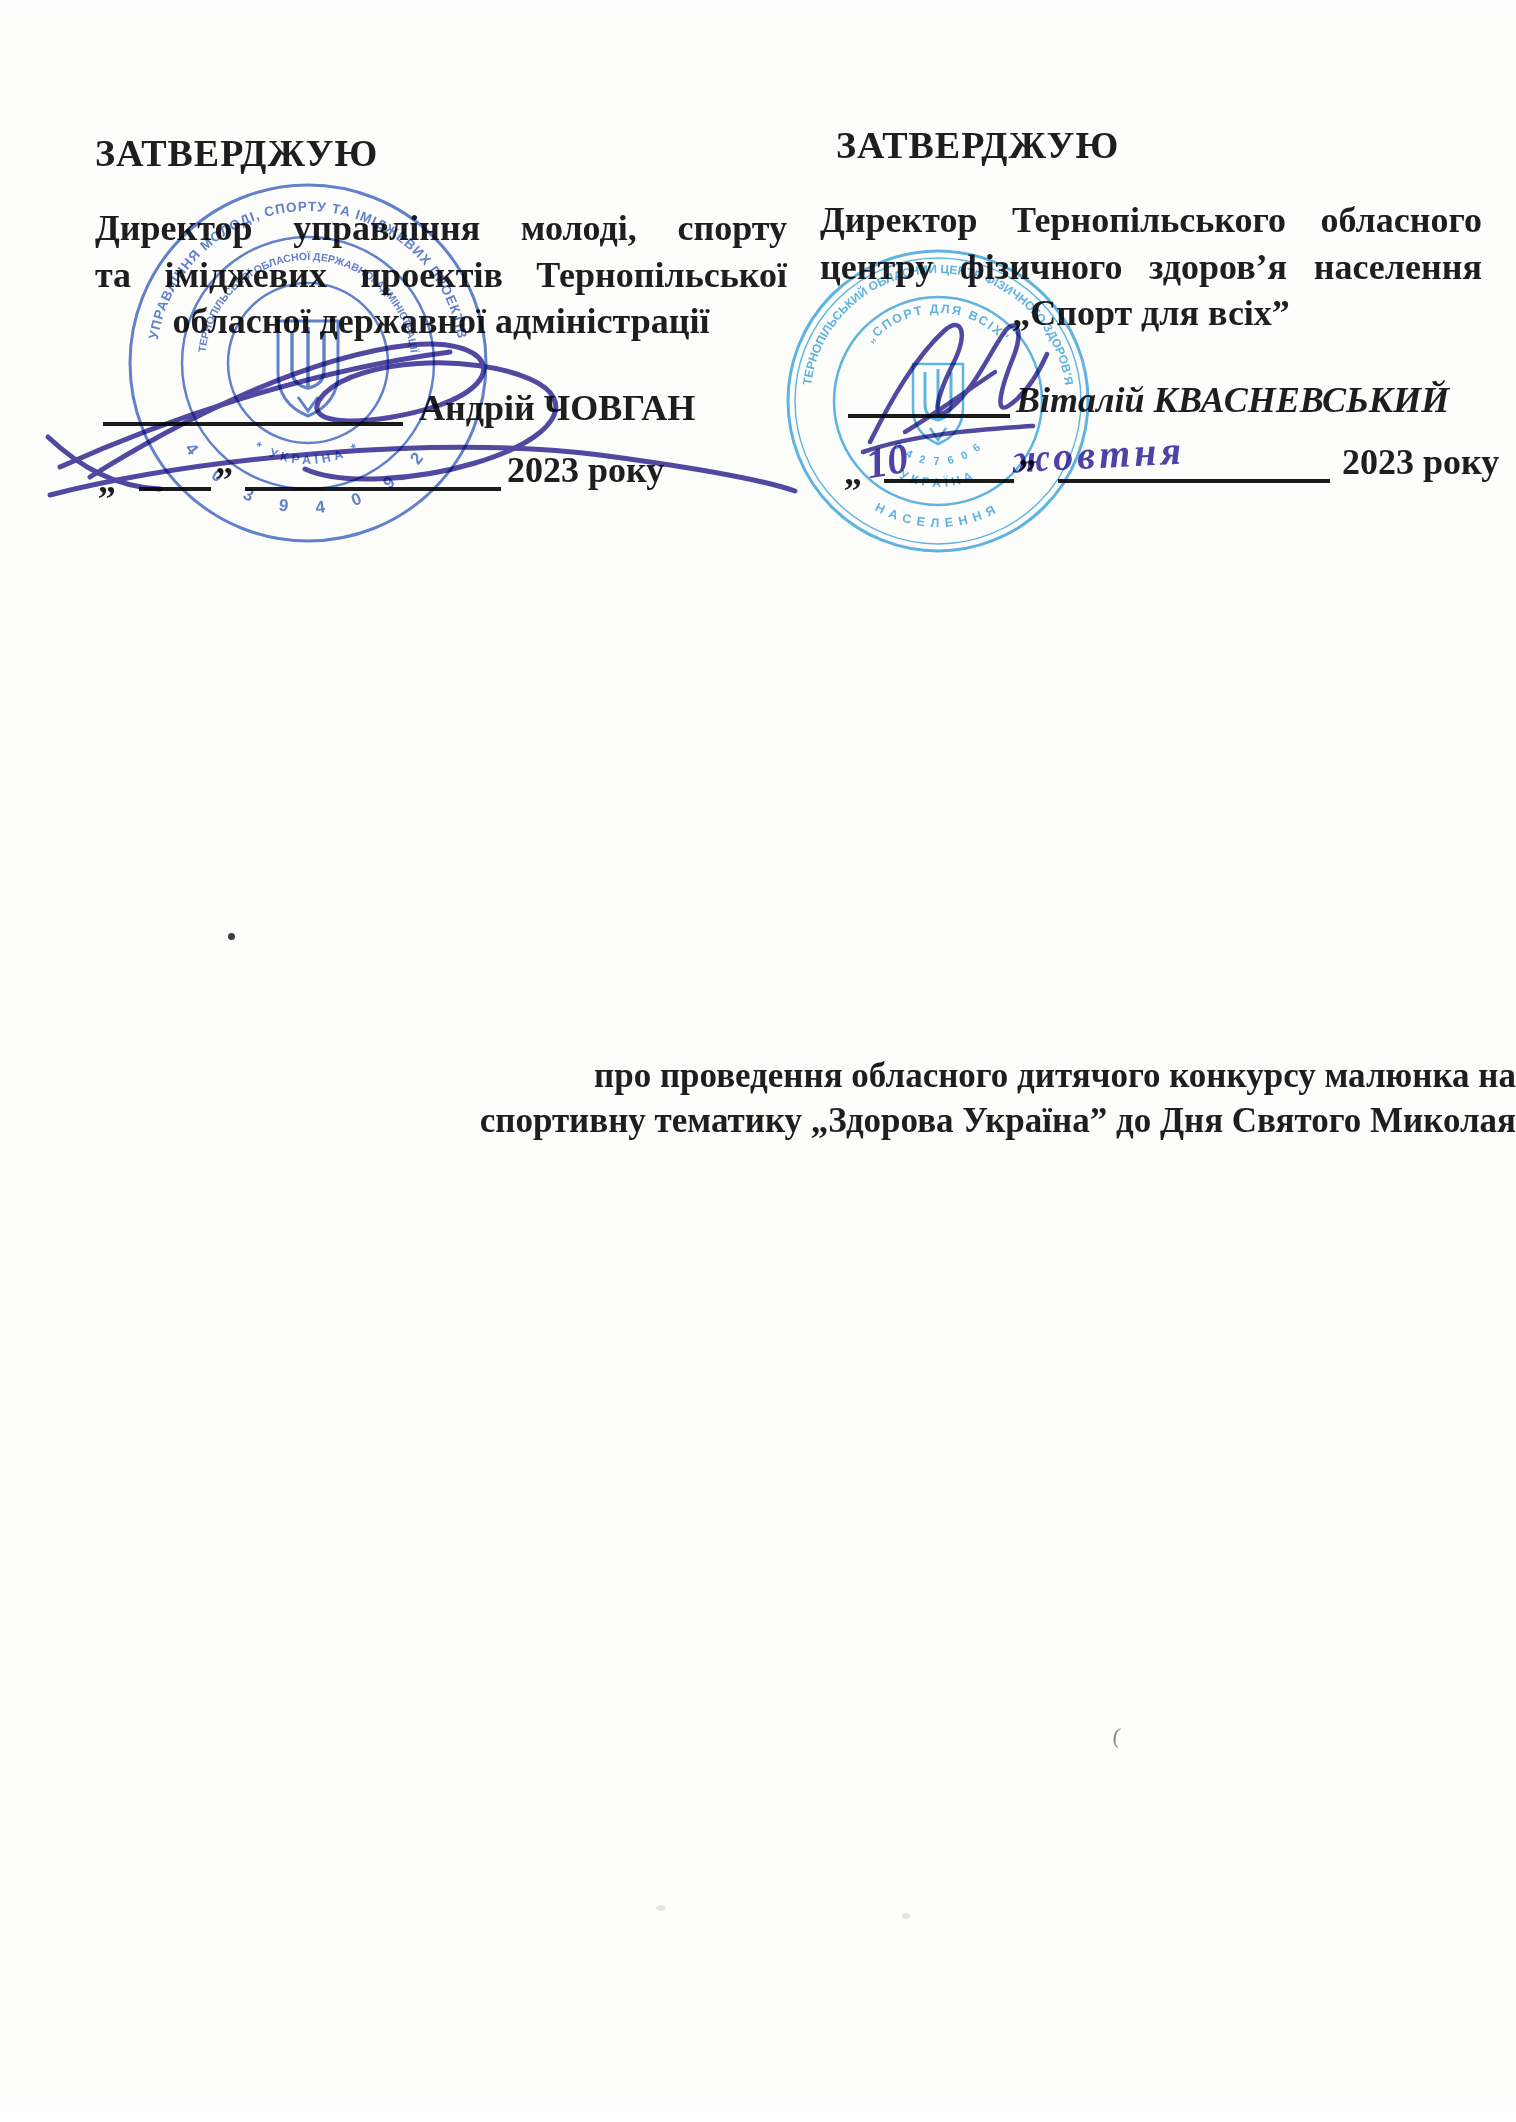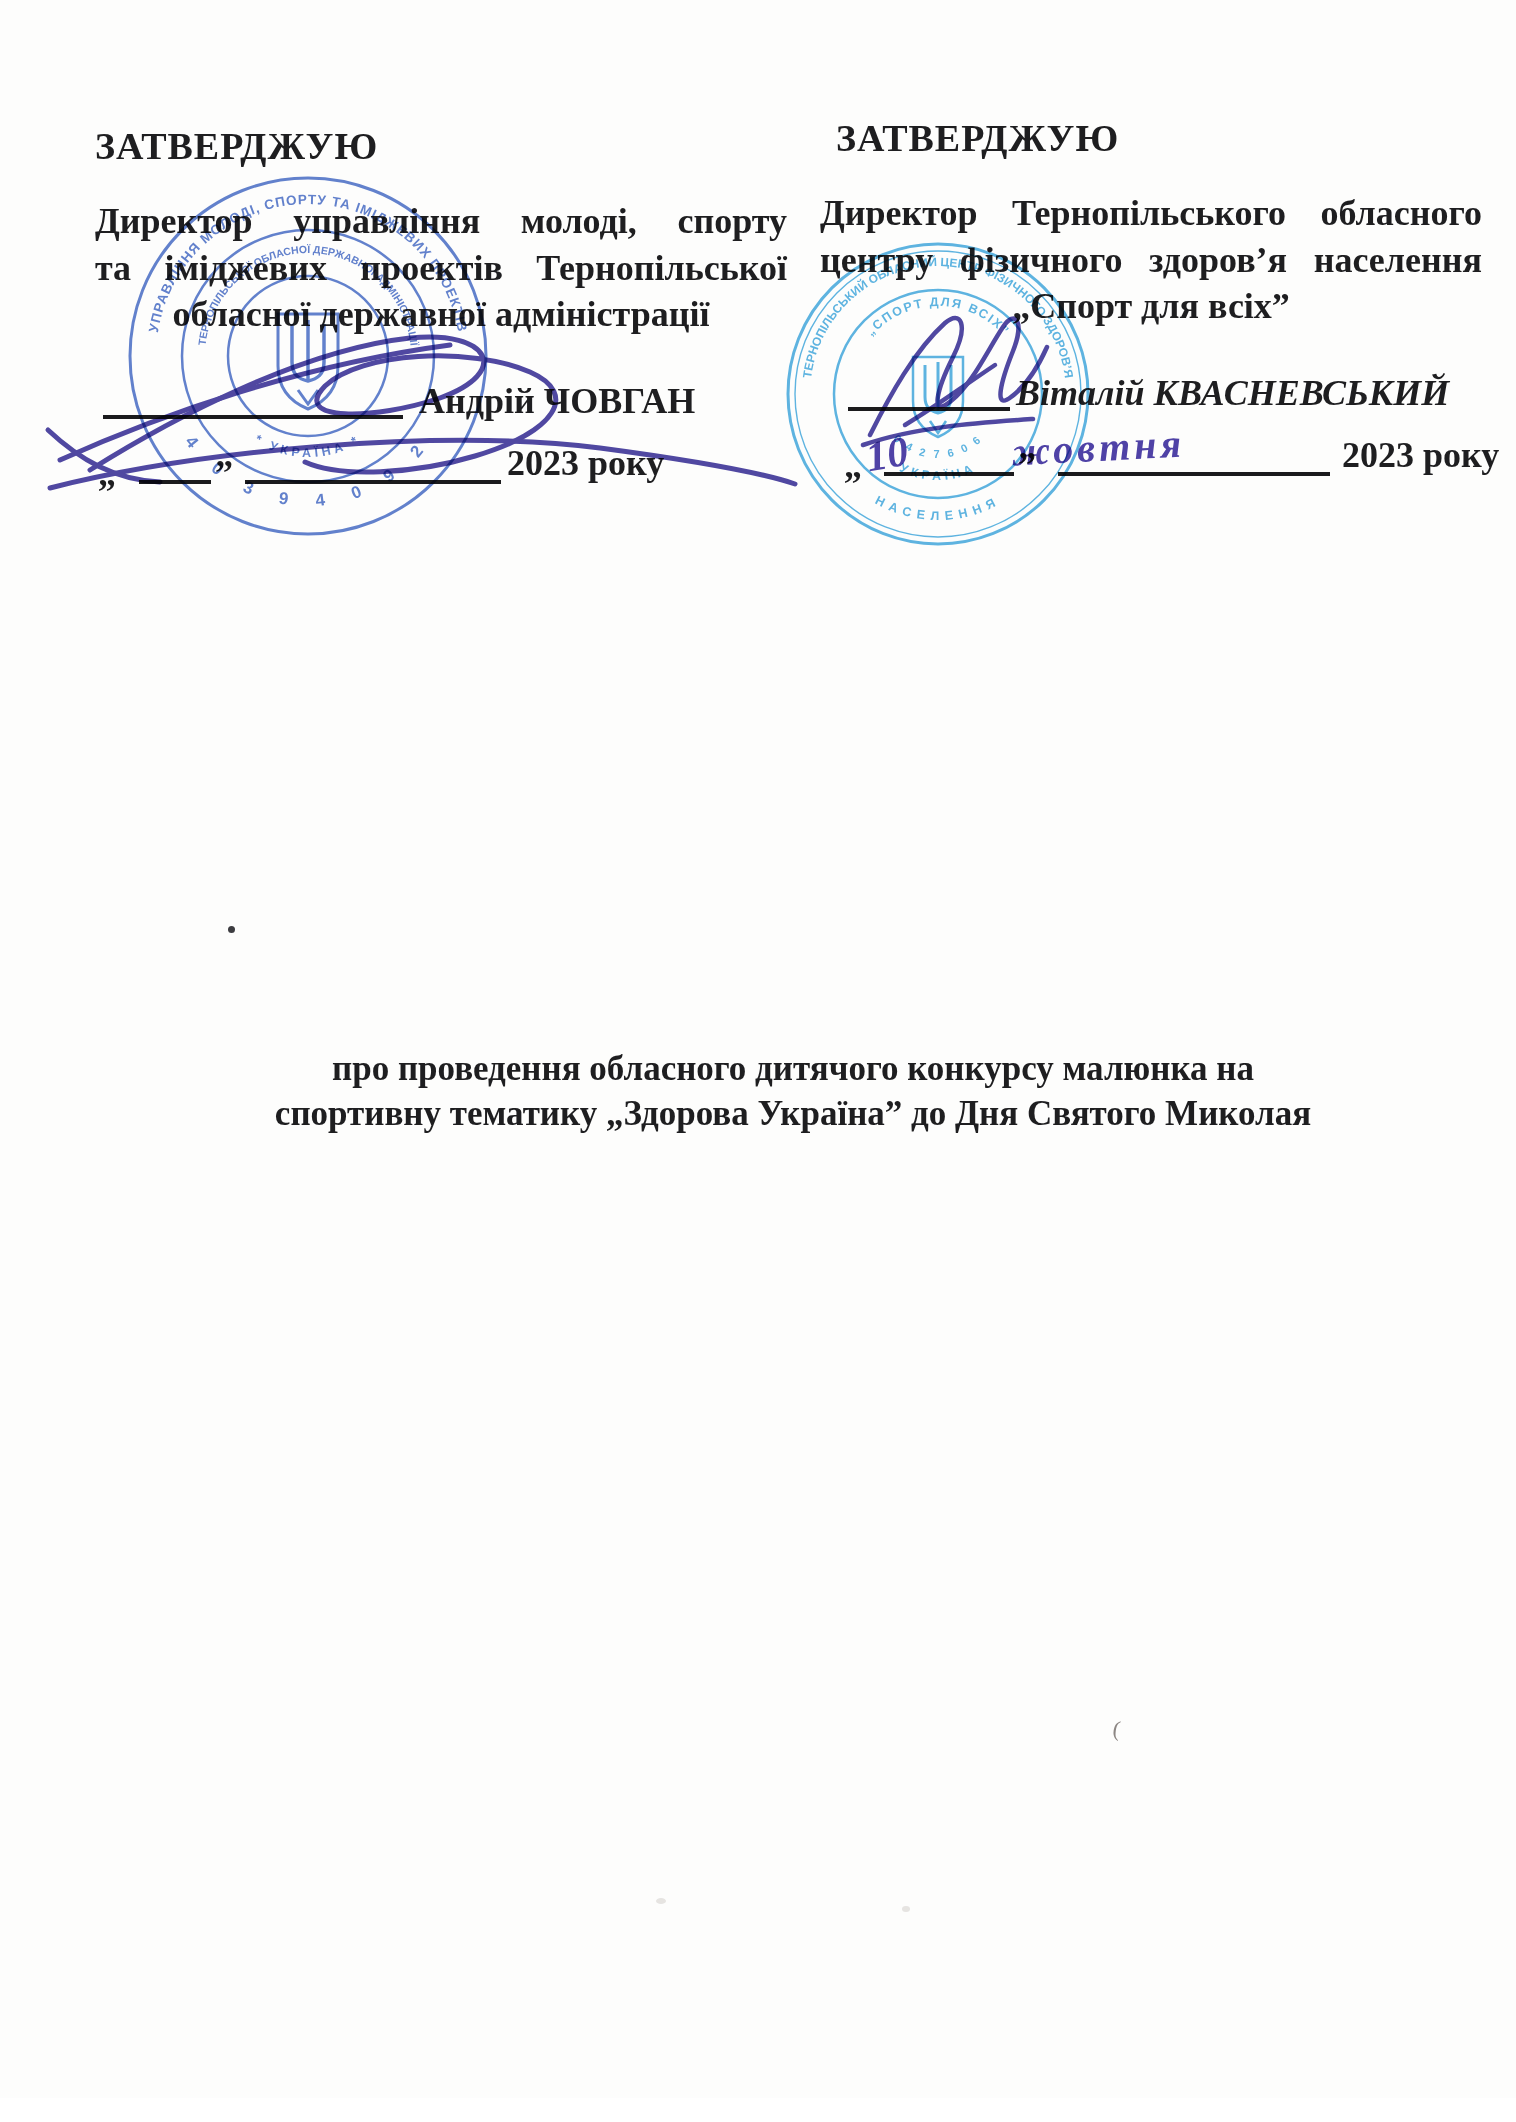--- a/index.html
+++ b/index.html
@@ -1,20 +1,21 @@
 <!DOCTYPE html>
 <html><head>
 <meta charset="utf-8">
 <style>
   html,body{margin:0;padding:0;background:#ffffff;}
   .page{
     position:relative;width:1516px;height:2098px;overflow:hidden;
     background:#fdfdfc;
     font-family:"Liberation Serif", serif;
     color:#1e1e20;
+    margin-top:7px;
   }
   
   .approve{position:absolute;font-weight:700;}
   .approve-left{left:95px;top:124px;width:692px;}
   .approve-right{left:820px;top:116px;width:662px;}
   .head{font-size:38px;line-height:44px;letter-spacing:1px;margin-bottom:30px;white-space:nowrap;}
   .approve-right .head{padding-left:16px;}
   .ln{font-size:36px;line-height:46.5px;text-align:center;}
   .just{text-align:justify;text-align-last:justify;}
   .namerow{position:relative;height:44px;margin-top:40px;}
@@ -48,21 +49,21 @@
   .stamp{position:absolute;mix-blend-mode:multiply;}
   .stamp-left{left:124px;top:172px;width:368px;height:368px;opacity:.82;}
   .stamp-right{left:783px;top:239px;width:310px;height:310px;opacity:.80;}
   .stamp text{font-family:"Liberation Sans", sans-serif;font-weight:700;}
   .sig{position:absolute;mix-blend-mode:multiply;opacity:.95;}
   .sig-left{left:20px;top:310px;width:790px;height:190px;}
   .sig-right{left:845px;top:295px;width:210px;height:160px;}
   
   .title-block{position:absolute;top:1046px;left:70px;width:1446px;text-align:center;font-weight:700;}
   .t1{font-size:36px;line-height:46px;letter-spacing:1px;}
-  .t2,.t3{font-size:35px;line-height:45px;}
+  .t2,.t3{font-size:35px;line-height:45px;text-align:right;}
   
   .speck-dot{position:absolute;left:228px;top:926px;width:7px;height:7px;border-radius:50%;background:#3c3c40;}
   .speck-paren{position:absolute;left:1113px;top:1716px;font-size:22px;color:#8d8784;transform:rotate(8deg);font-family:"Liberation Serif",serif;}
   .smudge{position:absolute;border-radius:50%;background:#b9b4b0;opacity:.35;}
   .smudge-a{left:656px;top:1898px;width:10px;height:6px;}
   .smudge-b{left:902px;top:1906px;width:8px;height:6px;}
 </style>
 </head>
 <body>
 

